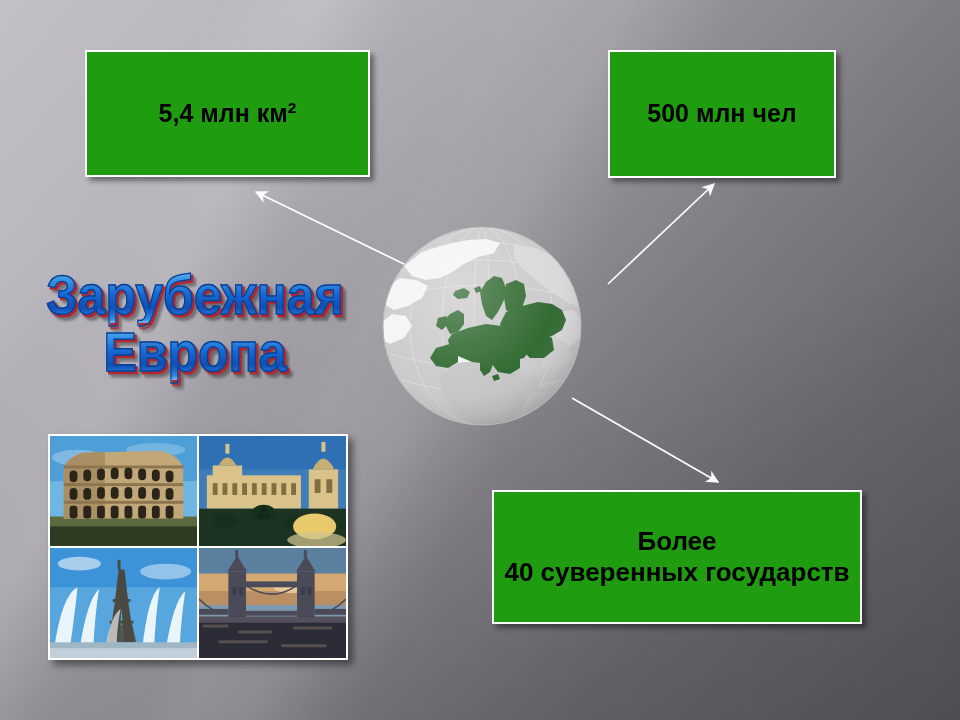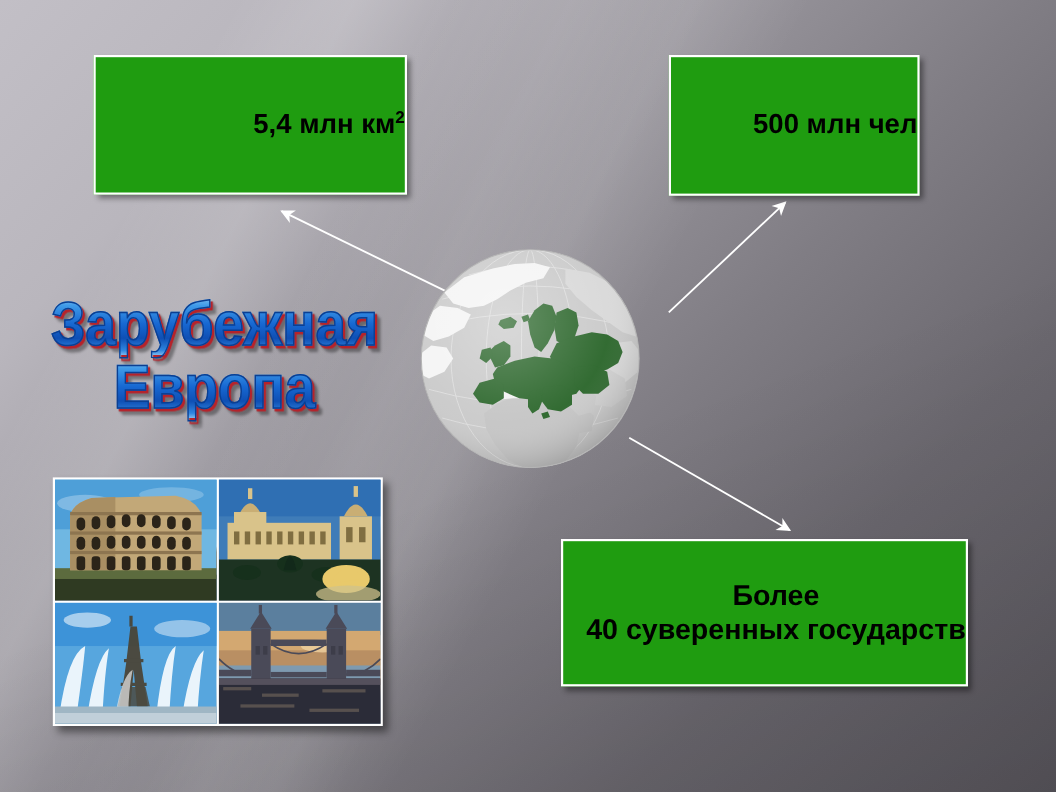--- a/index.html
+++ b/index.html
@@ -43,30 +43,30 @@
 
   
   .callout {
     position: absolute;
     box-sizing: border-box;
     background: #1f9c10;
     border: 2px solid #ffffff;
     box-shadow: 4px 4px 5px rgba(0,0,0,0.42);
     display: flex;
     align-items: center;
-    justify-content: flex-end;
+    justify-content: center;
     text-align: center;
     color: #000000;
     font-weight: bold;
     line-height: 1.18;
     white-space: pre-line;
   }
   #callout-area  { left: 85px;  top: 50px;  width: 285px; height: 127px; font-size: 25px; }
   #callout-pop   { left: 608px; top: 50px;  width: 228px; height: 128px; font-size: 25px; }
-  #callout-states{ left: 492px; top: 490px; width: 370px; height: 134px; font-size: 26px; margin-left: 18px; }
+  #callout-states{ left: 492px; top: 490px; width: 370px; height: 134px; font-size: 26px; }
   #callout-area .sup { font-size: 0.62em; vertical-align: super; line-height: 0; }
 
   
   #title {
     position: absolute;
     left: 30px;
     top: 268px;
     width: 330px;
     text-align: center;
     font-size: 50px;

